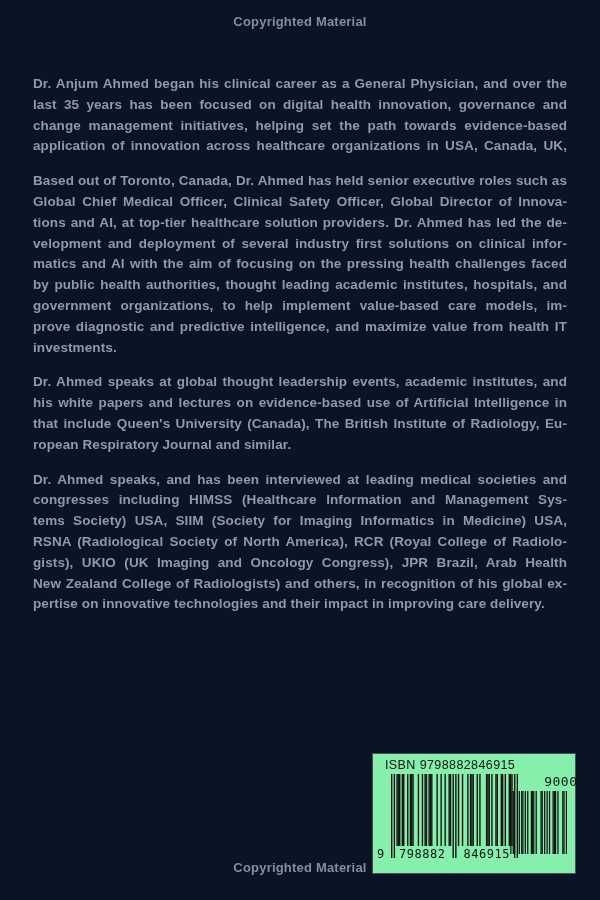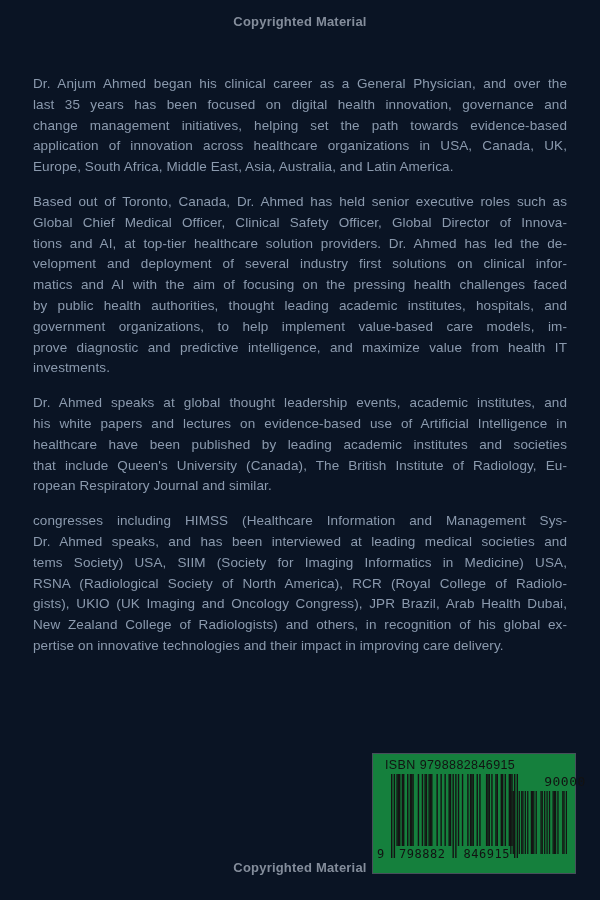--- a/index.html
+++ b/index.html
@@ -18,20 +18,21 @@
     font-size:13px;font-weight:700;letter-spacing:0.2px;
   }
   .banner.top{top:14px;}
   .banner.bottom{top:860px;}
 
   .bio{
     position:absolute;left:33px;top:74px;width:534px;
     color:#8b9aae;
     font-size:13.5px;
     letter-spacing:0.1px;
+    font-weight:bold;
   }
   .para{margin:0 0 14px 0;}
   .para:last-child{margin-bottom:0;}
   .line{
     height:20.8px;line-height:20.8px;
     text-align:justify;text-align-last:justify;
     overflow:hidden;white-space:normal;
   }
   .line.last{text-align-last:left;}
 
@@ -69,52 +70,50 @@
 <div class="cover" style="background: rgb(10, 20, 36);">
 
   <div class="banner top" style="color: rgb(132, 141, 155);">Copyrighted Material</div>
 
   <div class="bio" style="color: rgb(139, 154, 174);">
     <div class="para">
         <div class="line">Dr. Anjum Ahmed began his clinical career as a General Physician, and over the</div>
         <div class="line">last 35 years has been focused on digital health innovation, governance and</div>
         <div class="line">change management initiatives, helping set the path towards evidence-based</div>
         <div class="line">application of innovation across healthcare organizations in USA, Canada, UK,</div>
-        <div class="line last">Europe, South Africa, Middle East, Asia, Australia, and Latin America.</div>
       </div>
     <div class="para">
         <div class="line">Based out of Toronto, Canada, Dr. Ahmed has held senior executive roles such as</div>
         <div class="line">Global Chief Medical Officer, Clinical Safety Officer, Global Director of Innova-</div>
         <div class="line">tions and AI, at top-tier healthcare solution providers. Dr. Ahmed has led the de-</div>
         <div class="line">velopment and deployment of several industry first solutions on clinical infor-</div>
         <div class="line">matics and AI with the aim of focusing on the pressing health challenges faced</div>
         <div class="line">by public health authorities, thought leading academic institutes, hospitals, and</div>
         <div class="line">government organizations, to help implement value-based care models, im-</div>
         <div class="line">prove diagnostic and predictive intelligence, and maximize value from health IT</div>
         <div class="line last">investments.</div>
       </div>
     <div class="para">
         <div class="line">Dr. Ahmed speaks at global thought leadership events, academic institutes, and</div>
         <div class="line">his white papers and lectures on evidence-based use of Artificial Intelligence in</div>
-        <div class="line">healthcare have been published by leading academic institutes and societies</div>
         <div class="line">that include Queen's University (Canada), The British Institute of Radiology, Eu-</div>
         <div class="line last">ropean Respiratory Journal and similar.</div>
       </div>
     <div class="para">
+        <div class="line">Dr. Ahmed speaks, and has been interviewed at leading medical societies and</div>
         <div class="line">congresses including HIMSS (Healthcare Information and Management Sys-</div>
-        <div class="line">Dr. Ahmed speaks, and has been interviewed at leading medical societies and</div>
         <div class="line">tems Society) USA, SIIM (Society for Imaging Informatics in Medicine) USA,</div>
         <div class="line">RSNA (Radiological Society of North America), RCR (Royal College of Radiolo-</div>
         <div class="line">gists), UKIO (UK Imaging and Oncology Congress), JPR Brazil, Arab Health Dubai,</div>
         <div class="line">New Zealand College of Radiologists) and others, in recognition of his global ex-</div>
         <div class="line last">pertise on innovative technologies and their impact in improving care delivery.</div>
       </div>
   </div>
 
-  <div class="barcode-box" style="background: #15803d;">
+  <div class="barcode-box" style="background: #86efac;">
     <div class="isbn-line">ISBN 9798882846915</div>
 
     <div class="main-code">
       <svg id="main-bars" class="bars" width="127" height="84" style="fill: rgb(20, 20, 20);">
           <rect x="0.00" y="0" width="1.39" height="84"></rect>
           <rect x="2.67" y="0" width="1.39" height="84"></rect>
           <rect x="5.35" y="0" width="1.39" height="72"></rect>
           <rect x="6.68" y="0" width="1.39" height="72"></rect>
           <rect x="8.02" y="0" width="1.39" height="72"></rect>
           <rect x="10.69" y="0" width="1.39" height="72"></rect>

